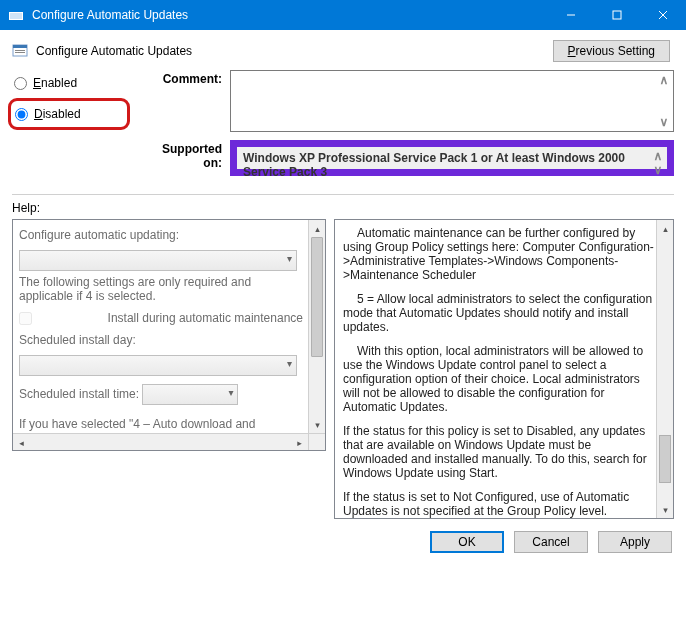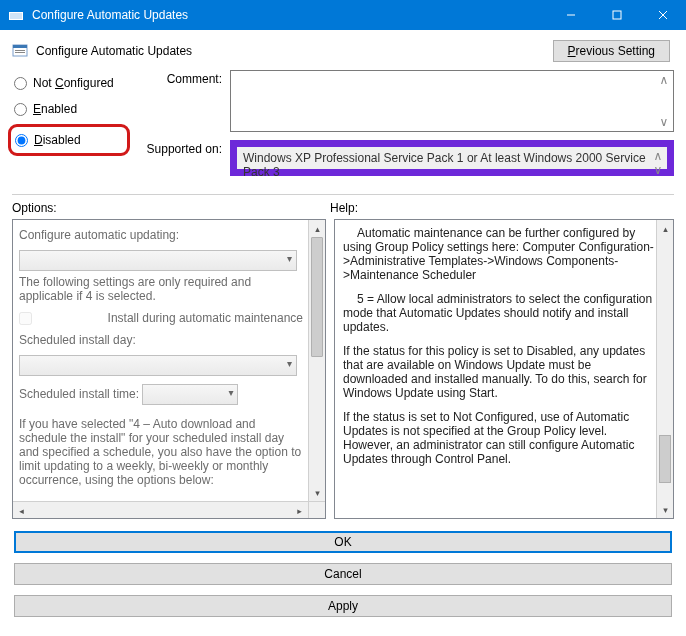--- a/index.html
+++ b/index.html
@@ -21,57 +21,57 @@
 .std-btn u { text-decoration: underline; }
 
 .top-area { display: flex; gap: 12px; margin-top: 8px; }
 .radio-col { width: 118px; }
 .radio-item { display: flex; align-items: center; height: 26px; padding-left: 2px; }
 .radio-item input { margin-right: 6px; }
 .radio-item .u { text-decoration: underline; }
 .disabled-box { border: 3px solid #d11919; border-radius: 9px; padding: 2px 2px; margin-top: 2px; margin-left: -4px; width: 122px; }
 .disabled-box .radio-item { height: 22px; }
 
-.fields-col { flex: 1; }
+.fields-col { flex: 1; font-weight: bold; }
 .field-row { display: flex; align-items: flex-start; margin-bottom: 8px; }
 .field-label { width: 88px; text-align: right; padding-right: 8px; padding-top: 2px; }
 .comment-box { flex: 1; height: 62px; border: 1px solid #7a7a7a; background: #fff; position: relative; }
 .supported-box { flex: 1; height: 36px; border: 7px solid #6d28d9; background: #f0f0f0; padding: 4px 16px 4px 6px; font-size: 12px; color: #333; position: relative; }
 .scrollhint { position: absolute; right: 2px; top: 2px; bottom: 2px; width: 14px; display: flex; flex-direction: column; justify-content: space-between; align-items: center; color: #888; font-size: 10px; }
 
 .divider { height: 1px; background: #d0d0d0; margin: 10px 0 6px 0; }
 
 .labels-row { display: flex; }
 .labels-row .lbl { font-size: 12px; }
 .labels-row .lbl.left { width: 318px; }
 .labels-row .lbl.right { flex: 1; }
 
 .panels { display: flex; gap: 8px; margin-top: 4px; }
-.options-panel { width: 314px; height: 300px; border: 1px solid #828790; position: relative; overflow: hidden; background: #fff; }
+.options-panel { width: 314px; height: 232px; border: 1px solid #828790; position: relative; overflow: hidden; background: #fff; }
 .options-inner { padding: 8px 6px; color: #6d6d6d; width: 296px; }
 .options-inner .sect { margin-bottom: 8px; }
 .combo { width: 278px; height: 21px; border: 1px solid #c0c0c0; background: linear-gradient(#f6f6f6,#eaeaea); margin: 4px 0; position: relative; }
 .combo .chev { position: absolute; right: 4px; top: 2px; font-size: 10px; color: #666; }
 .combo.small { width: 96px; display: inline-block; vertical-align: middle; }
 .chk { display: flex; align-items: center; gap: 6px; justify-content: space-between; }
 .chk input { opacity: 0.5; }
 .vscroll { position: absolute; right: 0; top: 0; bottom: 17px; width: 17px; background: #f0f0f0; border-left: 1px solid #d0d0d0; display: flex; flex-direction: column; }
 .hscroll { position: absolute; left: 0; right: 17px; bottom: 0; height: 17px; background: #f0f0f0; border-top: 1px solid #d0d0d0; display: flex; }
 .sbtn { width: 17px; height: 17px; display: flex; align-items: center; justify-content: center; font-size: 9px; color: #555; }
 .vtrack { flex: 1; position: relative; }
 .vthumb { position: absolute; left: 2px; right: 2px; top: 0; height: 120px; background: #cdcdcd; border: 1px solid #b0b0b0; border-radius: 1px; }
 .corner { position: absolute; right: 0; bottom: 0; width: 17px; height: 17px; background: #f0f0f0; border-left: 1px solid #d0d0d0; border-top: 1px solid #d0d0d0; }
 
 .help-panel { flex: 1; height: 300px; border: 1px solid #828790; background: #fff; padding: 6px 18px 6px 8px; overflow: hidden; position: relative; font-size: 12px; color: #222; }
 .help-panel p { margin-bottom: 10px; text-indent: 14px; }
 .help-panel p.noind { text-indent: 0; }
 .help-scroll { position: absolute; right: 0; top: 0; bottom: 0; width: 17px; background: #f0f0f0; border-left: 1px solid #d0d0d0; display: flex; flex-direction: column; }
 .help-thumb { position: absolute; left: 2px; right: 2px; bottom: 18px; height: 48px; background: #cdcdcd; border: 1px solid #b0b0b0; }
 
-.footer { display: flex; justify-content: flex-end; gap: 10px; padding: 12px 14px; flex-direction: column; }
+.footer { display: flex; justify-content: flex-end; gap: 10px; padding: 12px 14px; }
 .footer .std-btn { min-width: 74px; padding: 3px 10px; }
 .footer .primary { border: 1px solid #0078d7; box-shadow: 0 0 0 1px #0078d7 inset; }
 </style>
 </head>
 <body>
 
 <div class="titlebar">
   <span class="titlebar-icon">
     <svg width="16" height="16" viewBox="0 0 16 16">
         <rect x="1" y="2" width="14" height="11" fill="#fff" stroke="#fff" stroke-width="0"></rect>
@@ -114,24 +114,20 @@
     <span class="header-title">Configure Automatic Updates</span>
     <div class="header-btns">
       <button class="std-btn"><u>P</u>revious Setting</button>
     </div>
   </div>
 
   <div class="top-area">
     <div class="radio-col">
       <label class="radio-item">
         <input type="radio" name="st" style="">
-        <span><span>Not </span><span class="u">C</span><span>onfigured</span></span>
-      </label>
-      <label class="radio-item">
-        <input type="radio" name="st" style="">
         <span><span class="u">E</span><span>nabled</span></span>
       </label>
       <div class="disabled-box">
         <label class="radio-item">
           <input type="radio" name="st" checked="" style="">
           <span><span class="u">D</span><span>isabled</span></span>
         </label>
       </div>
     </div>
 
@@ -154,21 +150,20 @@
               <span>∨</span>
             </div>
         </div>
       </div>
     </div>
   </div>
 
   <div class="divider"></div>
 
   <div class="labels-row">
-    <div class="lbl left">Options:</div>
     <div class="lbl right">Help:</div>
   </div>
 
   <div class="panels">
     <div class="options-panel">
       <div class="options-inner">
         <div class="sect">Configure automatic updating:</div>
         <div class="combo">
             <span class="chev">▾</span>
           </div>
@@ -198,20 +193,21 @@
         <div class="sbtn">◂</div>
         <div style="flex:1"></div>
         <div class="sbtn">▸</div>
       </div>
       <div class="corner"></div>
     </div>
 
     <div class="help-panel">
       <p>Automatic maintenance can be further configured by using Group Policy settings here: Computer Configuration-&gt;Administrative Templates-&gt;Windows Components-&gt;Maintenance Scheduler</p>
       <p>5 = Allow local administrators to select the configuration mode that Automatic Updates should notify and install updates.</p>
+      <p>With this option, local administrators will be allowed to use the Windows Update control panel to select a configuration option of their choice. Local administrators will not be allowed to disable the configuration for Automatic Updates.</p>
       <p class="noind">If the status for this policy is set to Disabled, any updates that are available on Windows Update must be downloaded and installed manually. To do this, search for Windows Update using Start.</p>
       <p class="noind">If the status is set to Not Configured, use of Automatic Updates is not specified at the Group Policy level. However, an administrator can still configure Automatic Updates through Control Panel.</p>
       <div class="help-scroll">
         <div class="sbtn">▴</div>
         <div class="vtrack">
             <div class="help-thumb"></div>
           </div>
         <div class="sbtn">▾</div>
       </div>
     </div>

